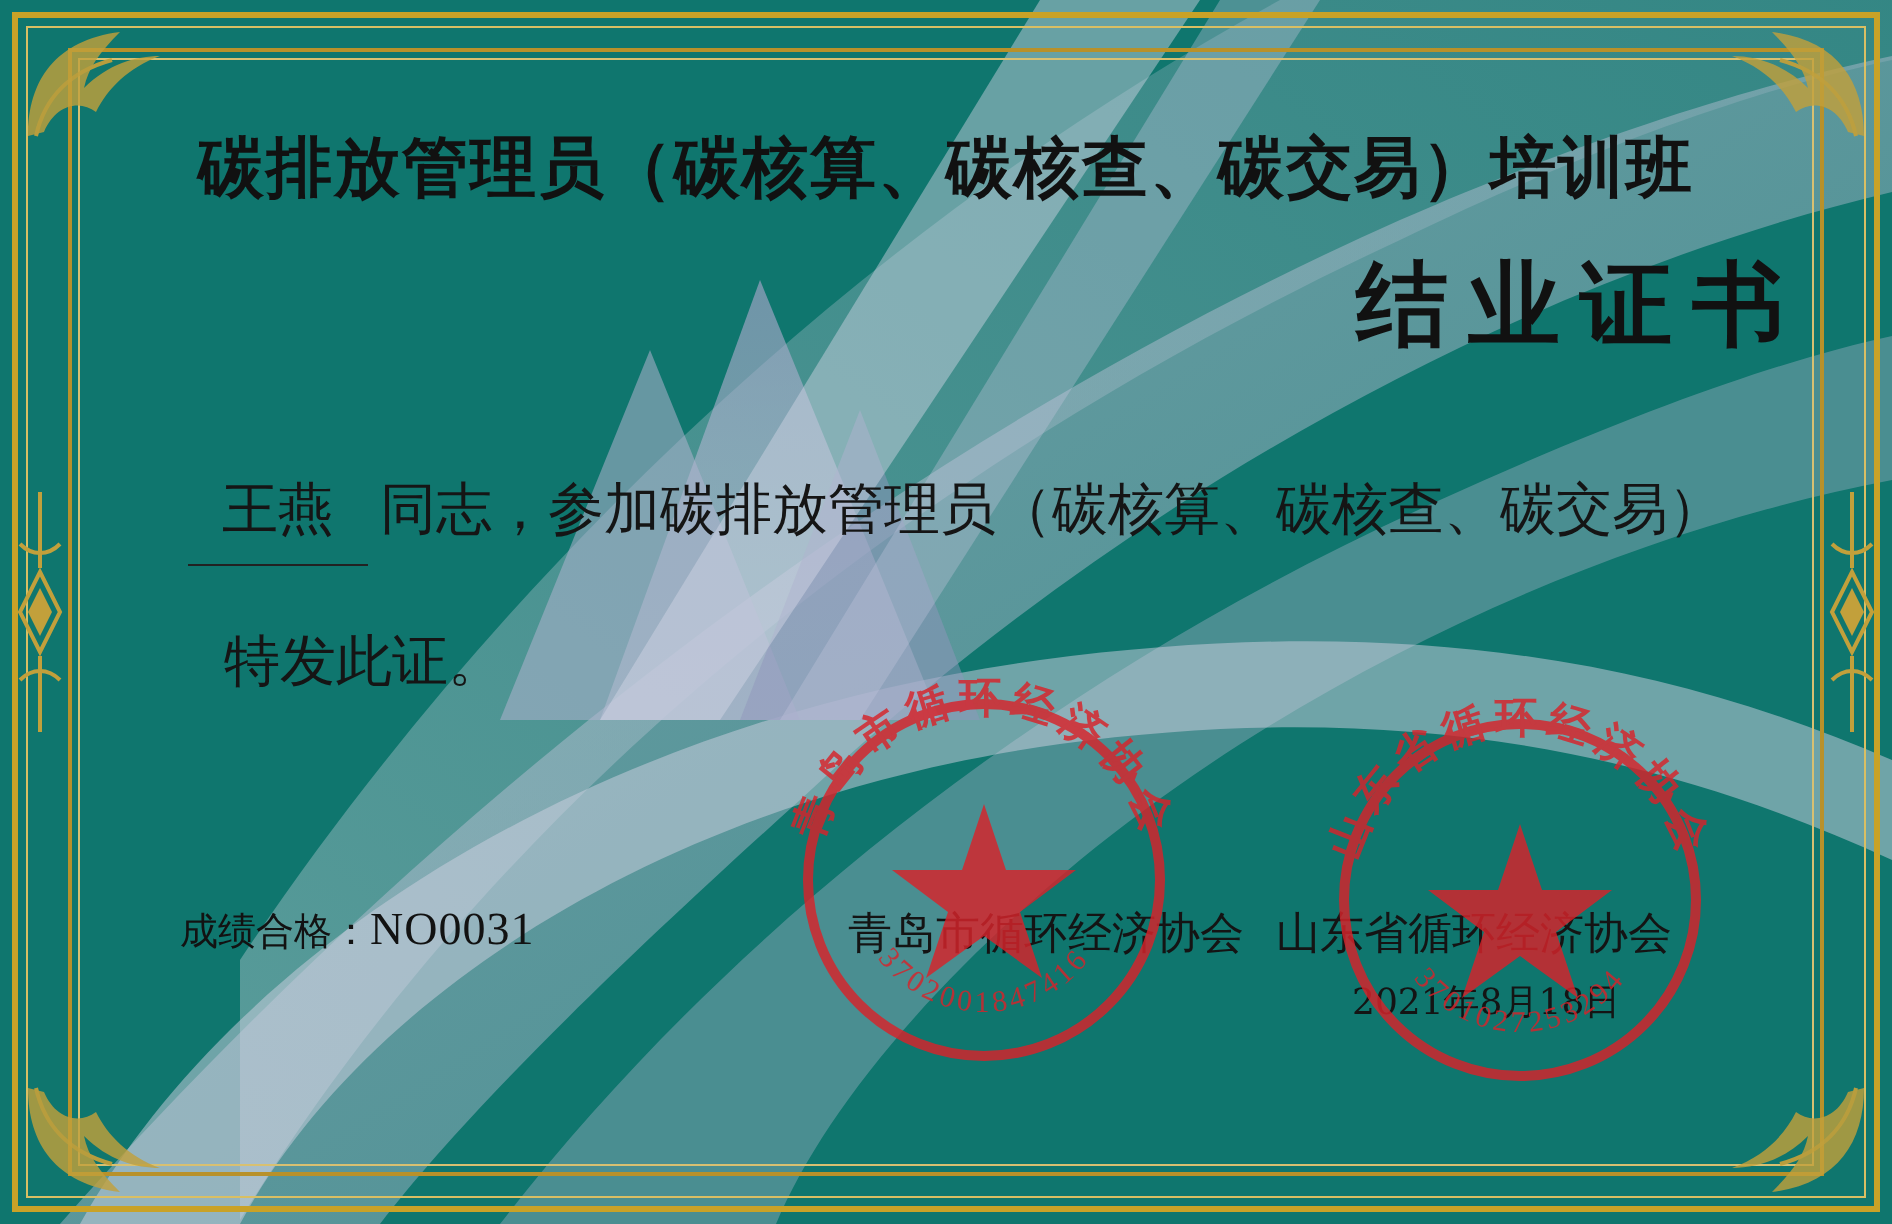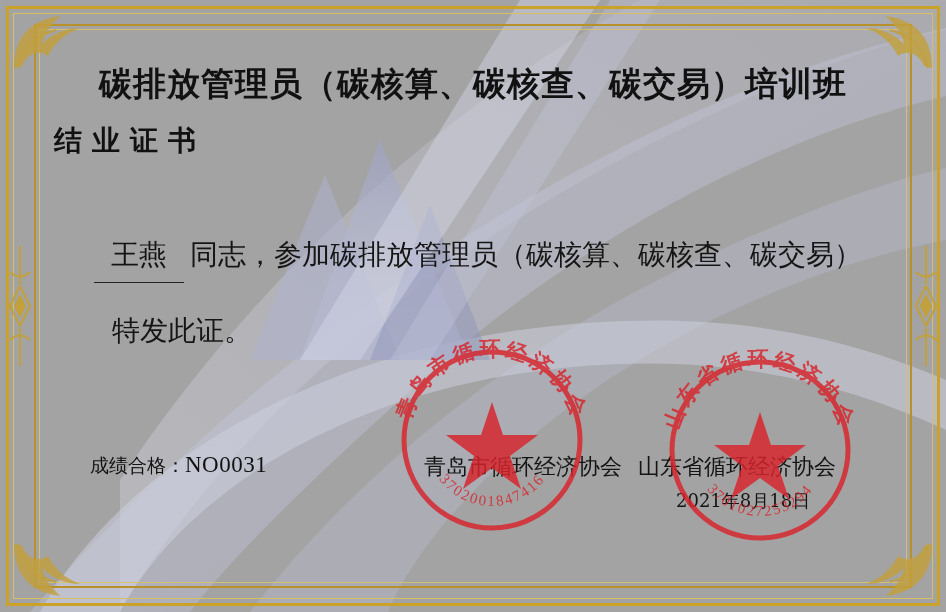--- a/index.html
+++ b/index.html
@@ -11,21 +11,21 @@
     width: 946px;
     height: 612px;
     font-family: "Liberation Serif", "DejaVu Serif", serif;
     overflow: hidden;
   }
 
   #certificate {
     position: relative;
     width: 946px;
     height: 612px;
-    background: #a3a3a3;
+    background: #0f766e;
     box-sizing: border-box;
     overflow: hidden;
   }
 
   
   .frame-outer {
     position: absolute;
     left: 6px; top: 6px; right: 6px; bottom: 6px;
     border: 3px solid #c9a227;
     box-sizing: border-box;
@@ -97,22 +97,22 @@
     font-weight: bold;
     letter-spacing: 1px;
     color: #111;
     font-family: "DejaVu Serif", "Liberation Serif", serif;
     white-space: nowrap;
   }
   .title-sub {
     position: absolute;
     top: 88px;
     left: 0; right: 0;
-    text-align: left;
-    font-size: 28px;
+    text-align: right;
+    font-size: 46px;
     font-weight: bold;
     letter-spacing: 10px;
     text-indent: 10px;
     color: #111;
     font-family: "DejaVu Serif", "Liberation Serif", serif;
   }
 
   .body-block {
     position: absolute;
     top: 195px;

